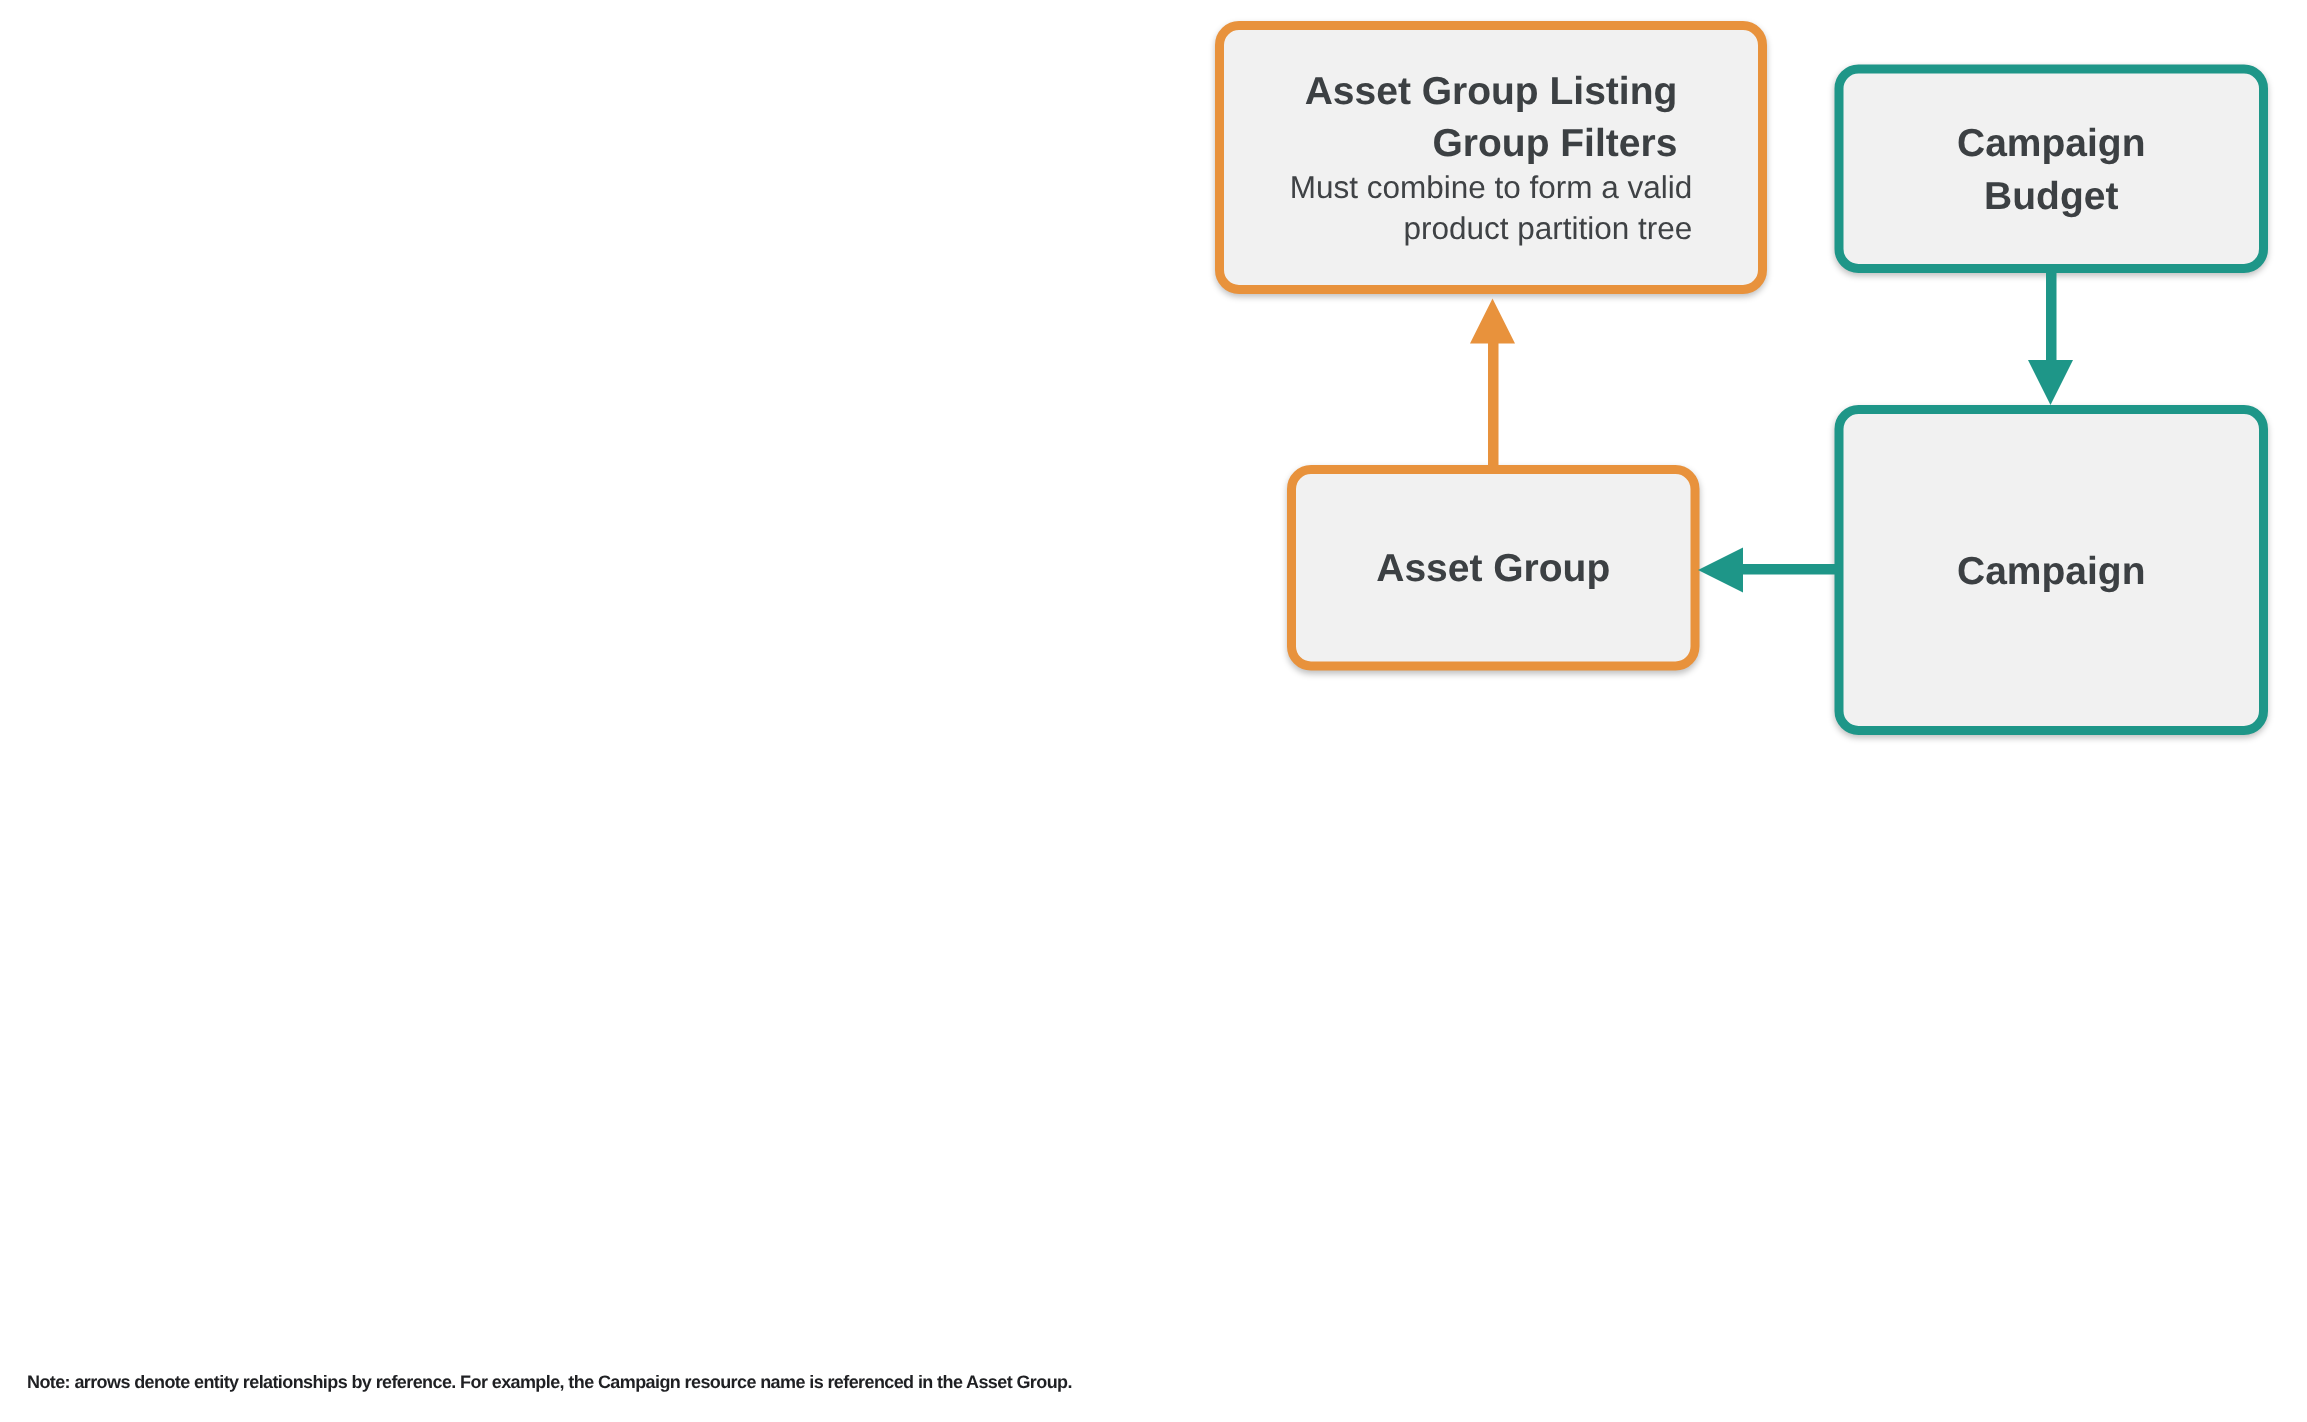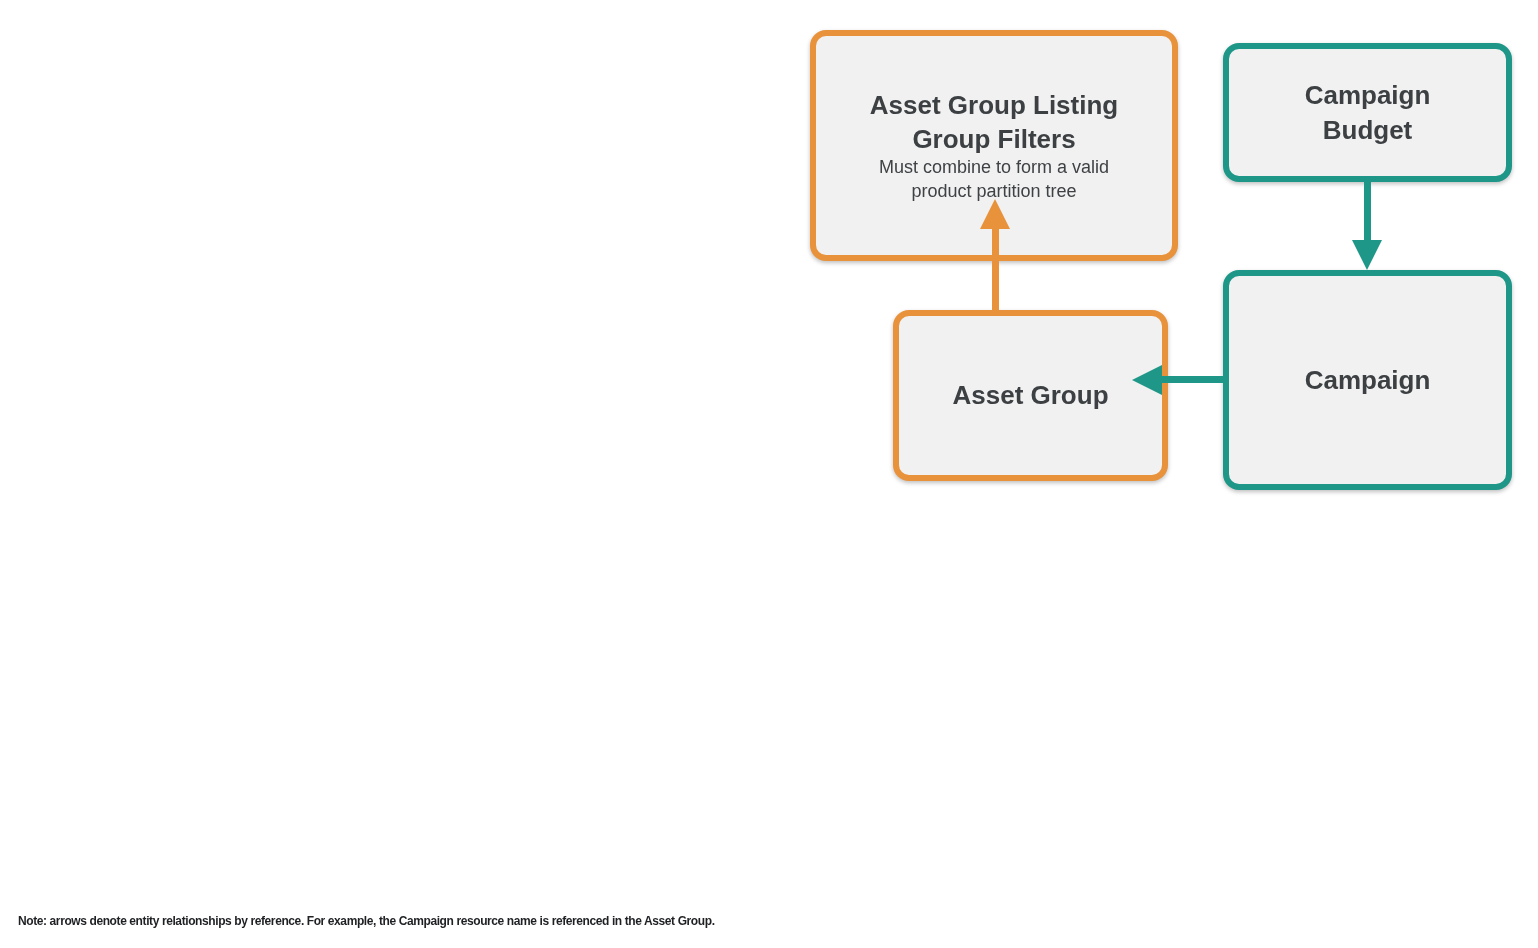--- a/index.html
+++ b/index.html
@@ -18,27 +18,27 @@
     text-align:center; padding:8px 14px;
     box-shadow:0 2px 4px rgba(0,0,0,0.25);
   }
   .node.orange{border-color:var(--orange);}
   .node.teal{border-color:var(--teal);}
   .node-title{
     font-weight:bold; font-size:26px; line-height:1.32;
     color:var(--title); white-space:pre-line;
   }
   .node-subtitle{
-    font-size:18px; line-height:1.3; color:var(--subtitle);
+    font-size:21px; line-height:1.3; color:var(--subtitle);
     white-space:pre-line; margin-top:0;
   }
   
-  #n-aglgf{left:810px; top:30px; width:368px; height:231px;}
+  #n-aglgf{left:810px; top:14px; width:368px; height:182px;text-align:right;}
   #n-campaign-budget{left:1223px; top:43px; width:289px; height:139px;}
-  #n-asset-group{left:858px; top:310px; width:275px; height:171px;margin-left:35px;}
+  #n-asset-group{left:858px; top:310px; width:275px; height:137px;}
   #n-campaign{left:1223px; top:270px; width:289px; height:220px;}
   
   .shaft{position:absolute;}
   .head{position:absolute; width:0; height:0;}
   #e-up-shaft{left:992px; top:226px; width:7px; height:86px; background:var(--orange);}
   #e-up-head{left:980px; top:199px;
     border-left:15px solid transparent; border-right:15px solid transparent;
     border-bottom:30px solid var(--orange);}
   #e-down-shaft{left:1364px; top:181px; width:7px; height:60px; background:var(--teal);}
   #e-down-head{left:1352px; top:240px;

